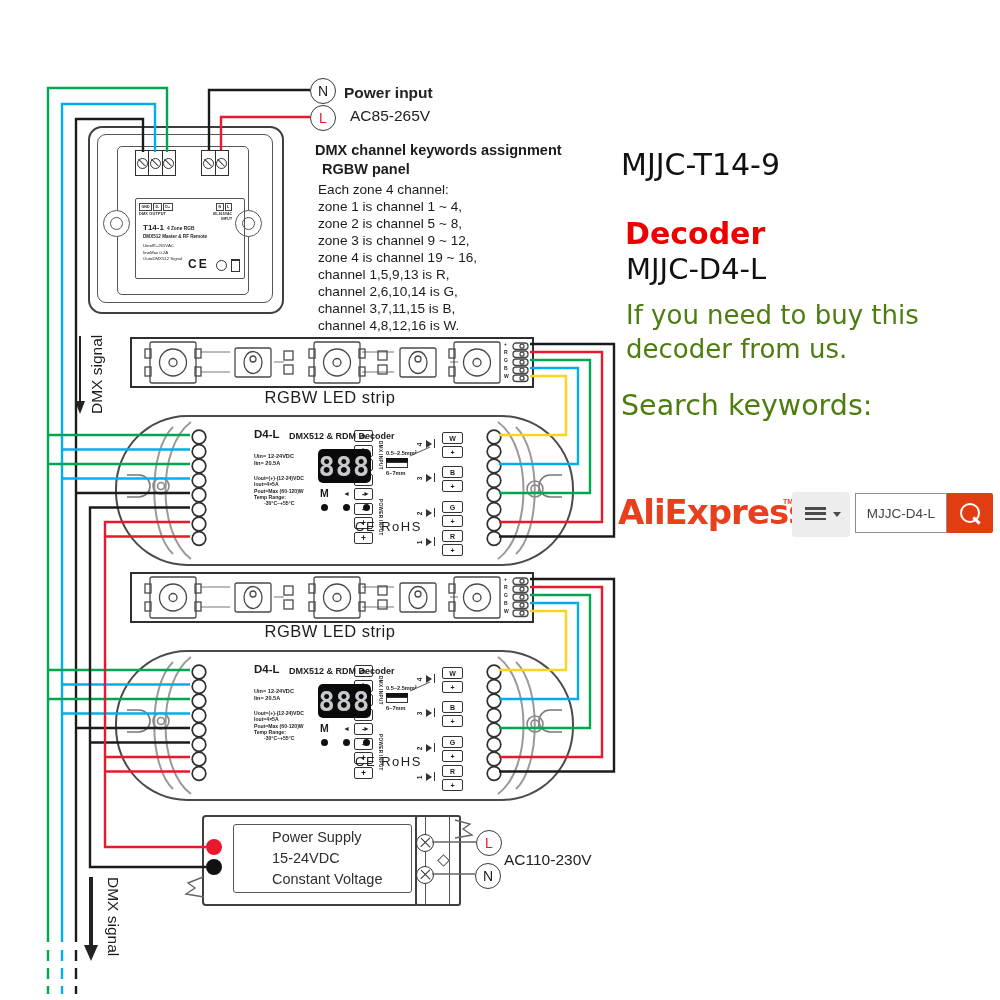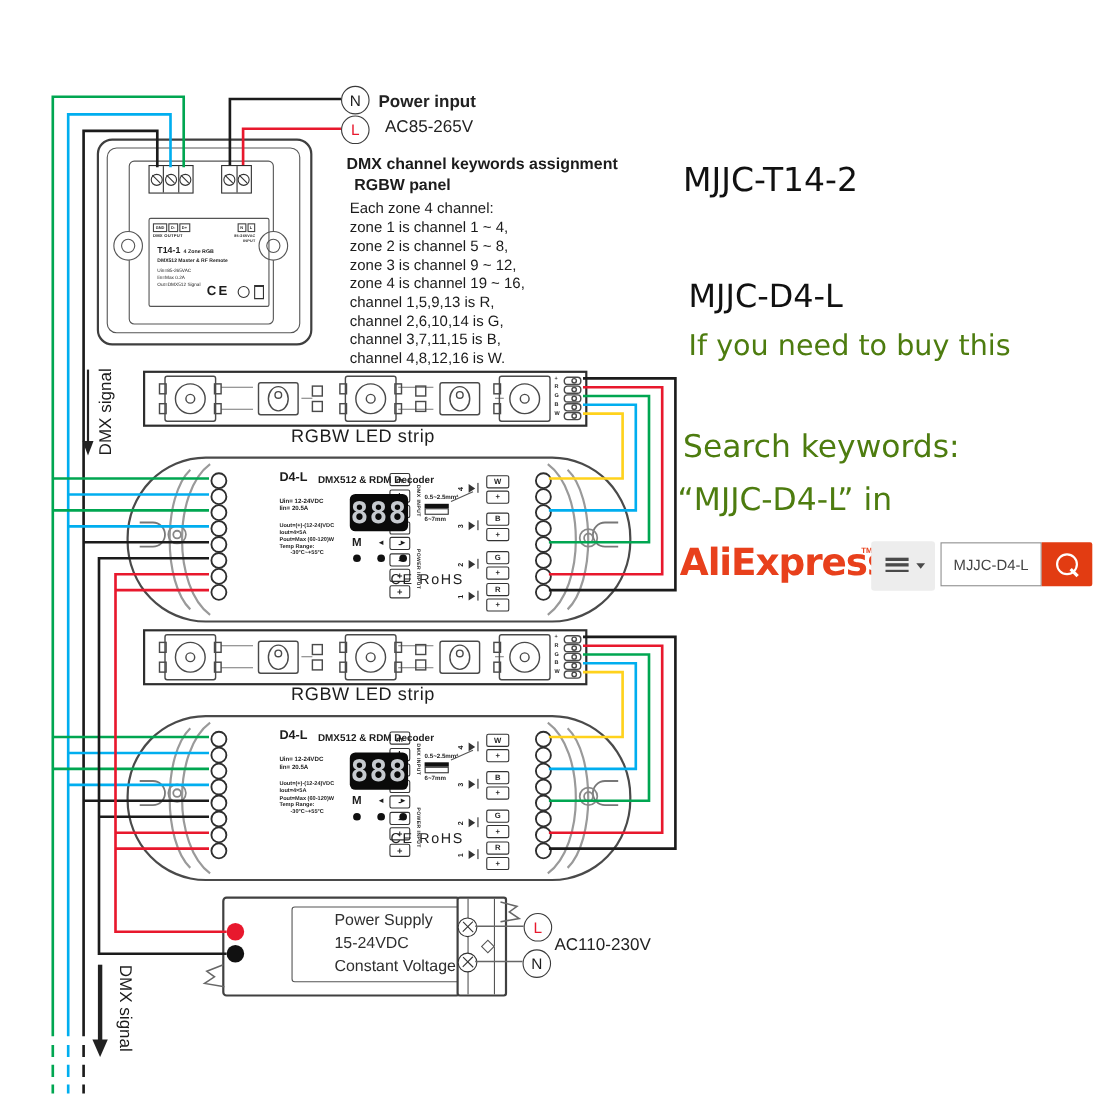--- a/index.html
+++ b/index.html
@@ -93,21 +93,21 @@
   .cl0{top:23px}.cl1{top:57px}.cl2{top:92px}.cl3{top:121px}
   .ch-bar{position:absolute;left:316.5px;width:1.6px;height:9px;background:#333;}
   .cb0{top:22px}.cb1{top:56px}.cb2{top:91px}.cb3{top:120px}
   .ch-box{position:absolute;left:325px;width:21px;height:12px;border:1.4px solid #333;border-radius:2px;background:#fff;
           font-size:7px;font-weight:bold;display:flex;align-items:center;justify-content:center;box-sizing:border-box;}
   .chl0{top:15px}.chl1{top:49px}.chl2{top:84px}.chl3{top:113px}
   .chp0{top:29px}.chp1{top:63px}.chp2{top:98px}.chp3{top:127px}
   
   .psu-body{position:absolute;left:202px;top:815px;width:213px;height:87px;border:2px solid #404040;border-radius:4px;background:#fff;}
   .psu-label{position:absolute;left:233px;top:824px;width:179px;height:69px;border:1.5px solid #555;border-radius:3px;
-             font-size:14.5px;line-height:21px;color:#2f2f2f;padding:2px 0 0 38px;box-sizing:border-box;margin-left:32px;}
+             font-size:14.5px;line-height:21px;color:#2f2f2f;padding:2px 0 0 38px;box-sizing:border-box;}
   .psu-dot{position:absolute;width:16px;height:16px;border-radius:50%;}
   .psu-tcol{position:absolute;left:415px;top:815px;width:42px;height:87px;border:2px solid #404040;border-radius:3px;background:#fff;}
   .psu-tline{position:absolute;top:0;width:1.2px;height:100%;background:#555;}
   .psu-screw{position:absolute;width:16px;height:16px;border:1.5px solid #333;border-radius:50%;background:#fff;}
   .psu-screw::before,.psu-screw::after{content:"";position:absolute;left:1.5px;top:6.7px;width:12.5px;height:1.4px;background:#333;}
   .psu-screw::before{transform:rotate(45deg);}
   .psu-screw::after{transform:rotate(-45deg);}
   .psu-diamond{position:absolute;left:439px;top:856px;width:7px;height:7px;border:1.2px solid #555;transform:rotate(45deg);background:#fff;}
   .psu-ac{position:absolute;left:504px;top:851px;font-size:15.5px;color:#222;}
   
@@ -301,25 +301,26 @@
     <div>zone 1 is channel 1 ~ 4,</div>
     <div>zone 2 is channel 5 ~ 8,</div>
     <div>zone 3 is channel 9 ~ 12,</div>
     <div>zone 4 is channel 19 ~ 16,</div>
     <div>channel 1,5,9,13 is R,</div>
     <div>channel 2,6,10,14 is G,</div>
     <div>channel 3,7,11,15 is B,</div>
     <div>channel 4,8,12,16 is W.</div>
   </div>
 
-  <div class="rc-model vfont" style="left:621px;top:147px;font-size:30px;">MJJC-T14-2</div>
+  <div class="rc-model vfont" style="left:621px;top:147px;font-size:30px;">MJJC-T14-9</div>
+  <div class="rc-title vfont" style="left:625px;top:216px;font-size:30px;">Decoder</div>
   <div class="rc-model vfont" style="left:626px;top:252px;font-size:29px;">MJJC-D4-L</div>
   <div class="rc-text vfont" style="left:626px;top:300px;font-size:26px;">If you need to buy this</div>
+  <div class="rc-text vfont" style="left:626px;top:334px;font-size:26px;">decoder from us.</div>
   <div class="rc-text vfont" style="left:621px;top:389px;font-size:28.5px;text-align:center;">Search keywords:</div>
-  <div class="rc-text vfont" style="left:616px;top:438px;font-size:28.5px;">“MJJC-D4-L” in</div>
   <div class="ali-logo vfont">AliExpress</div>
   <div class="ali-tm">TM</div>
   <div class="ali-menu">
     <div class="h-lines">
         <div></div>
         <div></div>
         <div></div>
       </div>
     <div class="h-caret"></div>
   </div>

